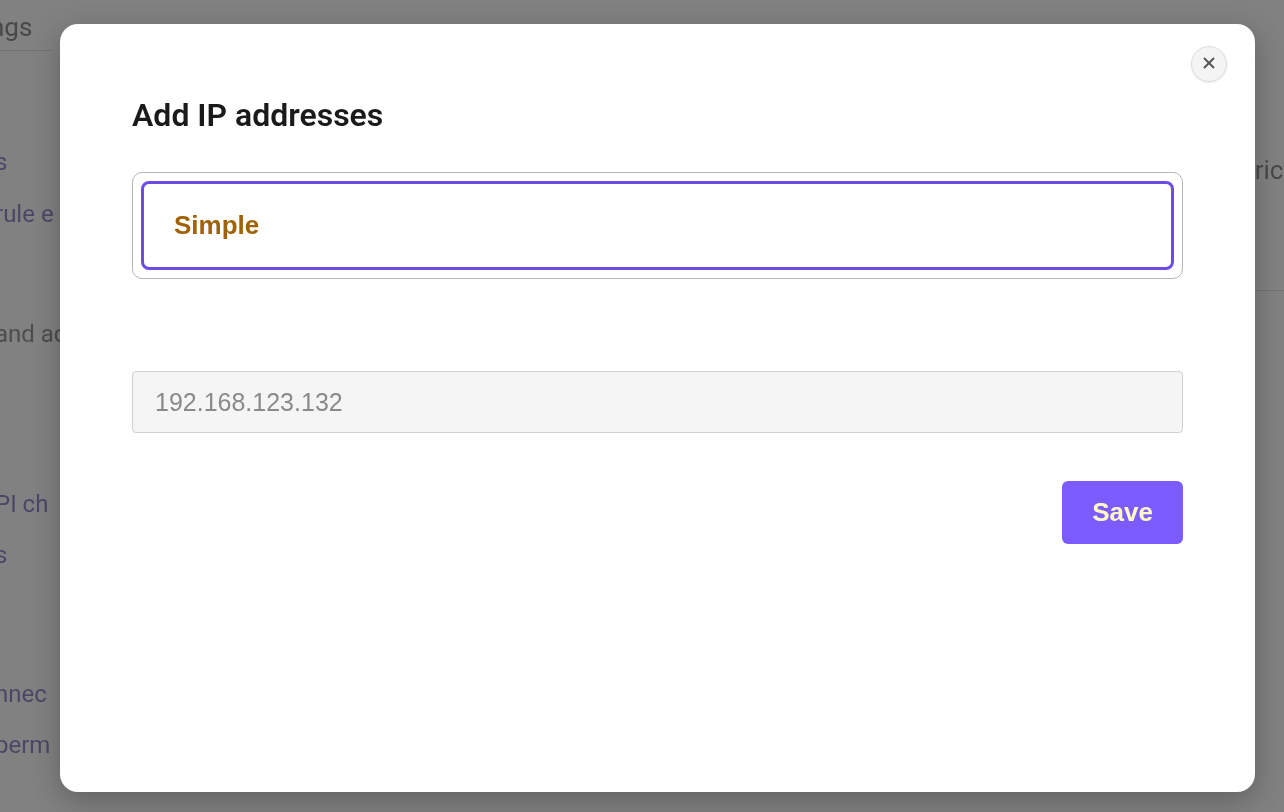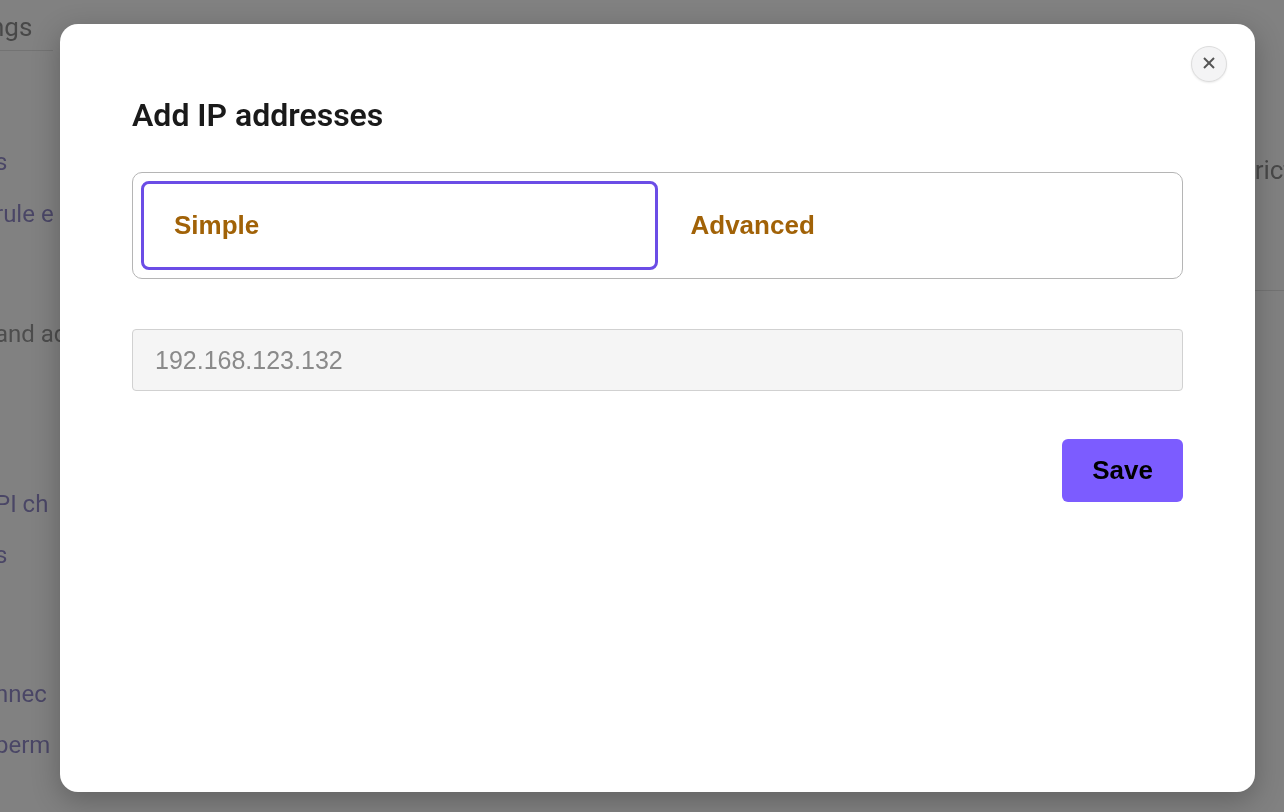--- a/index.html
+++ b/index.html
@@ -132,35 +132,36 @@
     .text-input {
       width: 100%;
       height: 62px;
       border: 1px solid #d1d1d1;
       background: #f5f5f5;
       border-radius: 4px;
       font-size: 25px;
       padding: 0 22px;
       color: #333;
       outline: none;
+      margin-top: 42px;
     }
     .text-input::placeholder {
       color: #8a8a8a;
     }
     .field-group {
       margin-bottom: 44px;
     }
     .actions {
       display: flex;
       justify-content: flex-end;
       margin-top: 48px;
     }
     .btn-primary {
       background: #7c5cff;
-      color: #000000;
+      color: #fef9c3;
       font-size: 26px;
       font-weight: 600;
       border: none;
       border-radius: 6px;
       padding: 16px 30px;
       cursor: pointer;
     }
   </style>
 </head>
 <body>
@@ -188,21 +189,20 @@
           <line x1="3" y1="3" x2="13" y2="13"></line>
           <line x1="13" y1="3" x2="3" y2="13"></line>
         </svg>
     </span>
   </button>
 
   <h2 class="modal-title">Add IP addresses</h2>
 
   <div class="segmented">
     <button class="segment active">Simple</button>
-    <button class="segment">Advanced</button>
   </div>
 
   <div class="field-group">
     <input type="text" class="text-input" placeholder="192.168.123.132" style="">
   </div>
 
 
   <div class="actions">
     <button class="btn-primary">Save</button>
   </div>

